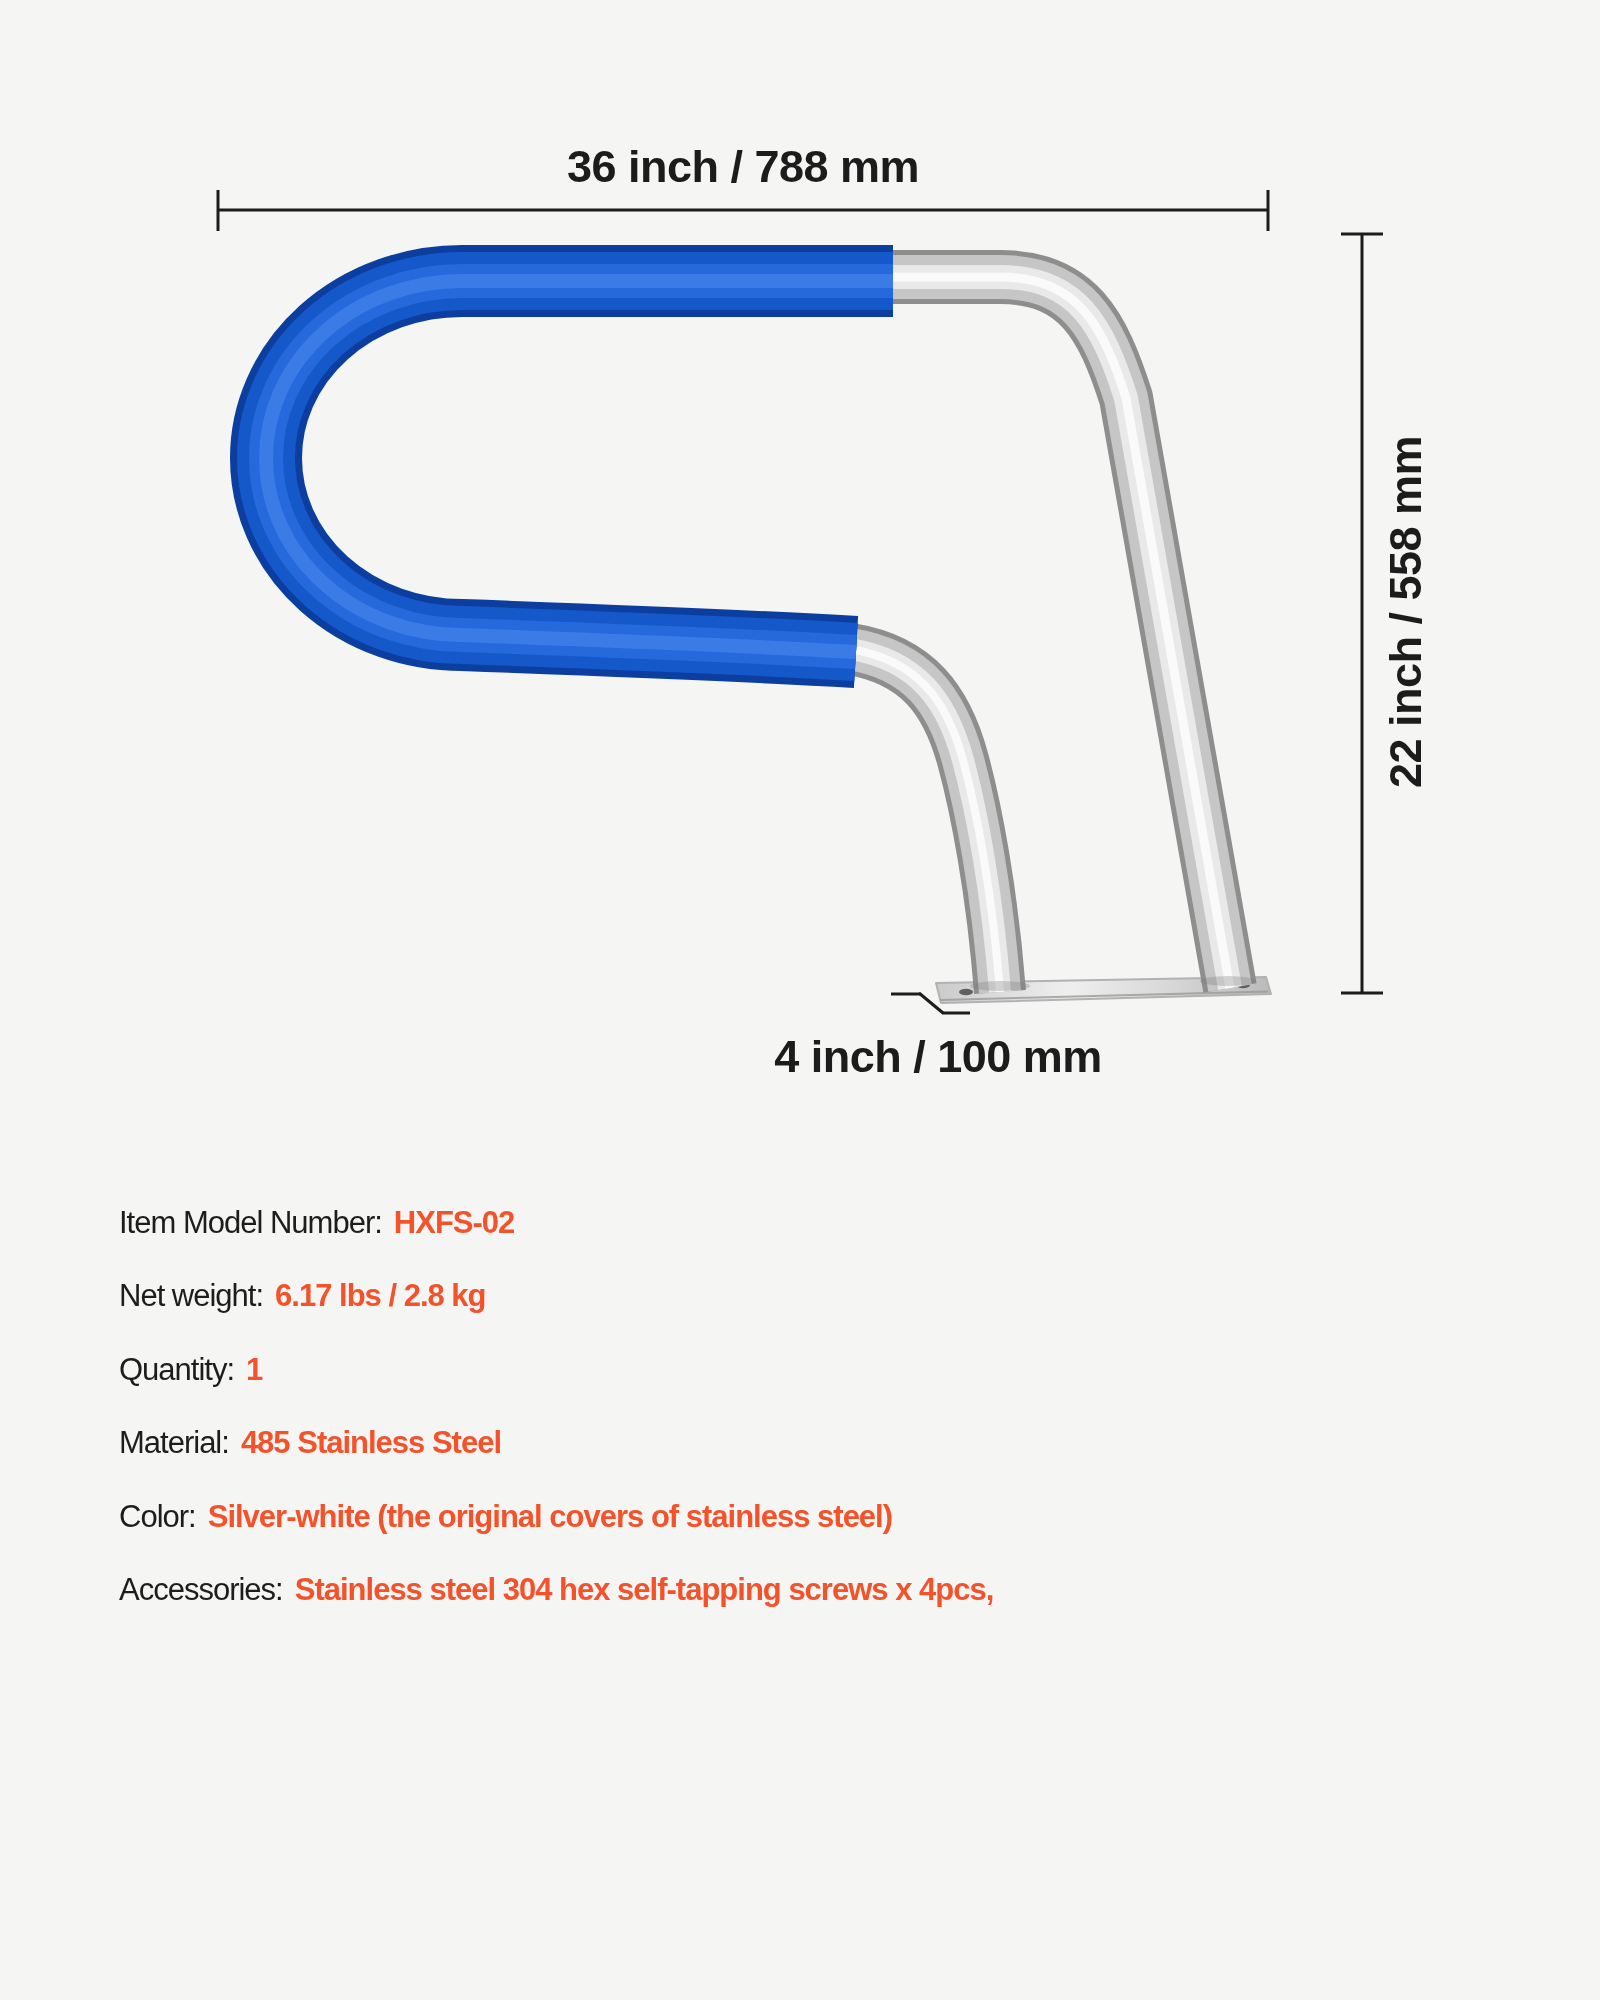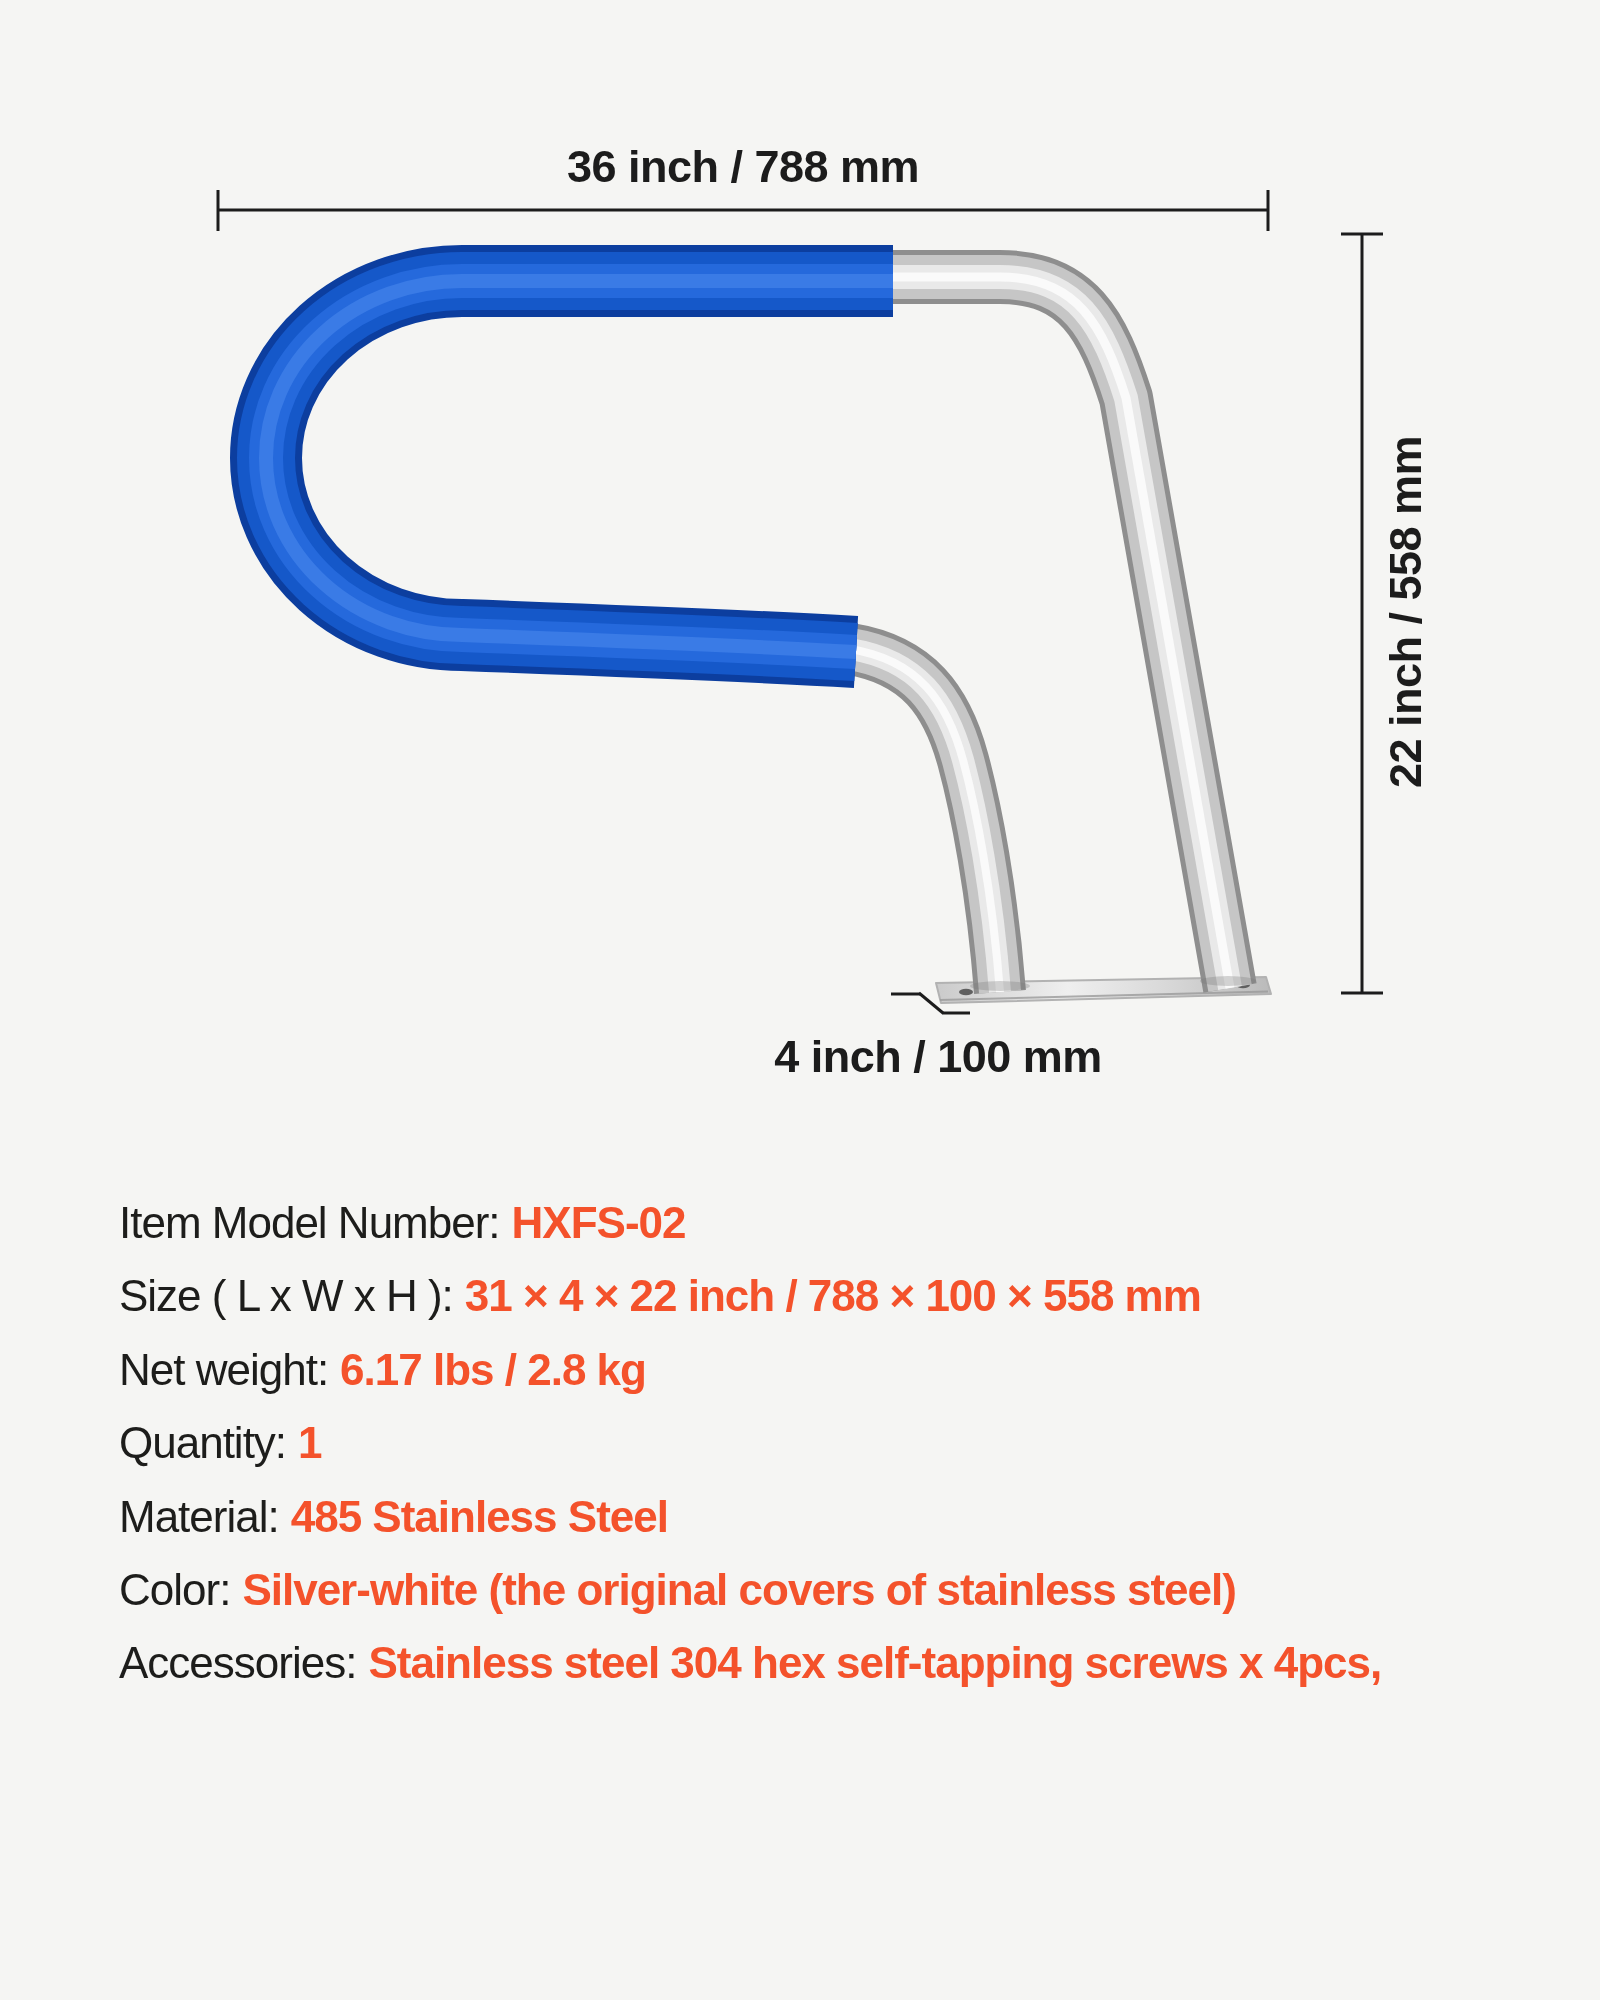--- a/index.html
+++ b/index.html
@@ -19,21 +19,21 @@
     color:#1c1c1c;text-align:center;white-space:nowrap;
     letter-spacing:-0.5px;
   }
   .dim-label-top{left:393px;top:141px;width:700px;}
   .dim-label-right{left:1056px;top:586px;width:700px;height:52px;transform:rotate(-90deg);}
   .dim-label-bottom{left:588px;top:1031px;width:700px;}
   .specs{
     position:absolute;left:119px;top:1186px;width:1470px;
   }
   .spec-line{
-    font-size:44px;line-height:73.4px;
+    font-size:31px;line-height:73.4px;
     letter-spacing:-1px;white-space:nowrap;
   }
   .spec-label{color:#1d1d1b;font-weight:400;}
   .spec-label:not(:empty){margin-right:12px;}
   .spec-value{color:#F4522B;font-weight:700;}
 </style>
 </head>
 <body>
 
 <div class="stage">
@@ -100,23 +100,20 @@
 
   <div class="dim-label dim-label-top">36 inch / 788 mm</div>
   <div class="dim-label dim-label-right">22 inch / 558 mm</div>
   <div class="dim-label dim-label-bottom">4 inch / 100 mm</div>
 
   <div class="specs">
     <div class="spec-line">
       <span class="spec-label">Item Model Number:</span><span class="spec-value">HXFS-02</span>
     </div>
     <div class="spec-line">
-      <span class="spec-label">Size ( L x W x H ):</span><span class="spec-value">31 × 4 × 22 inch / 788 × 100 × 558 mm</span>
-    </div>
-    <div class="spec-line">
       <span class="spec-label">Net weight:</span><span class="spec-value">6.17 lbs / 2.8 kg</span>
     </div>
     <div class="spec-line">
       <span class="spec-label">Quantity:</span><span class="spec-value">1</span>
     </div>
     <div class="spec-line">
       <span class="spec-label">Material:</span><span class="spec-value">485 Stainless Steel</span>
     </div>
     <div class="spec-line">
       <span class="spec-label">Color:</span><span class="spec-value">Silver-white (the original covers of stainless steel)</span>

